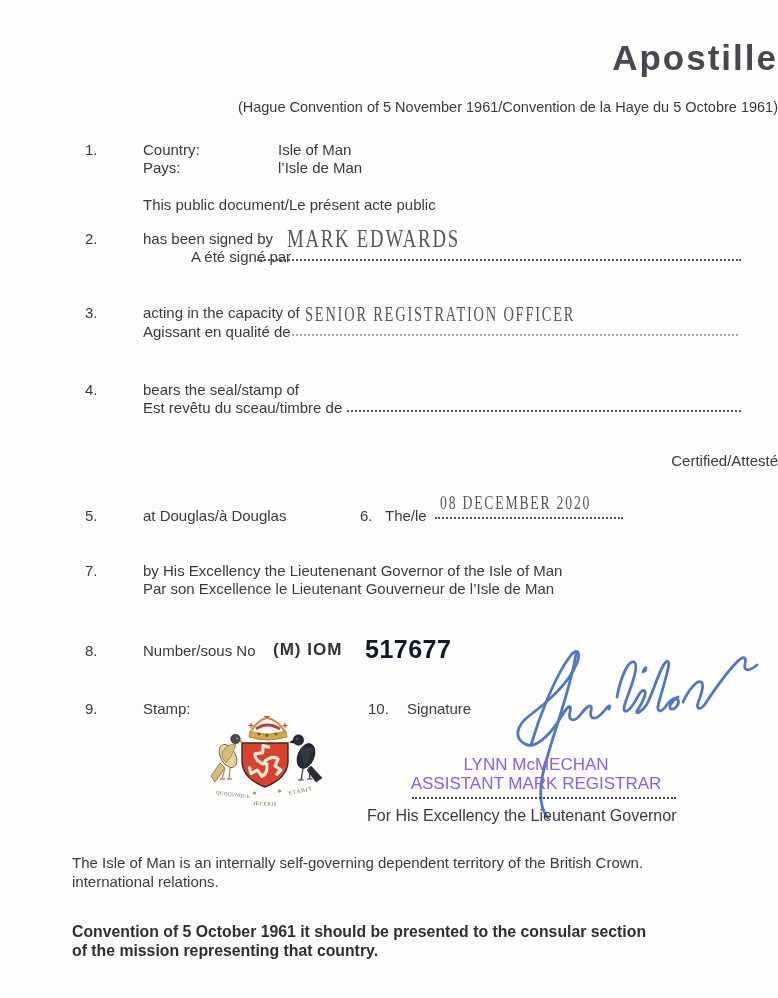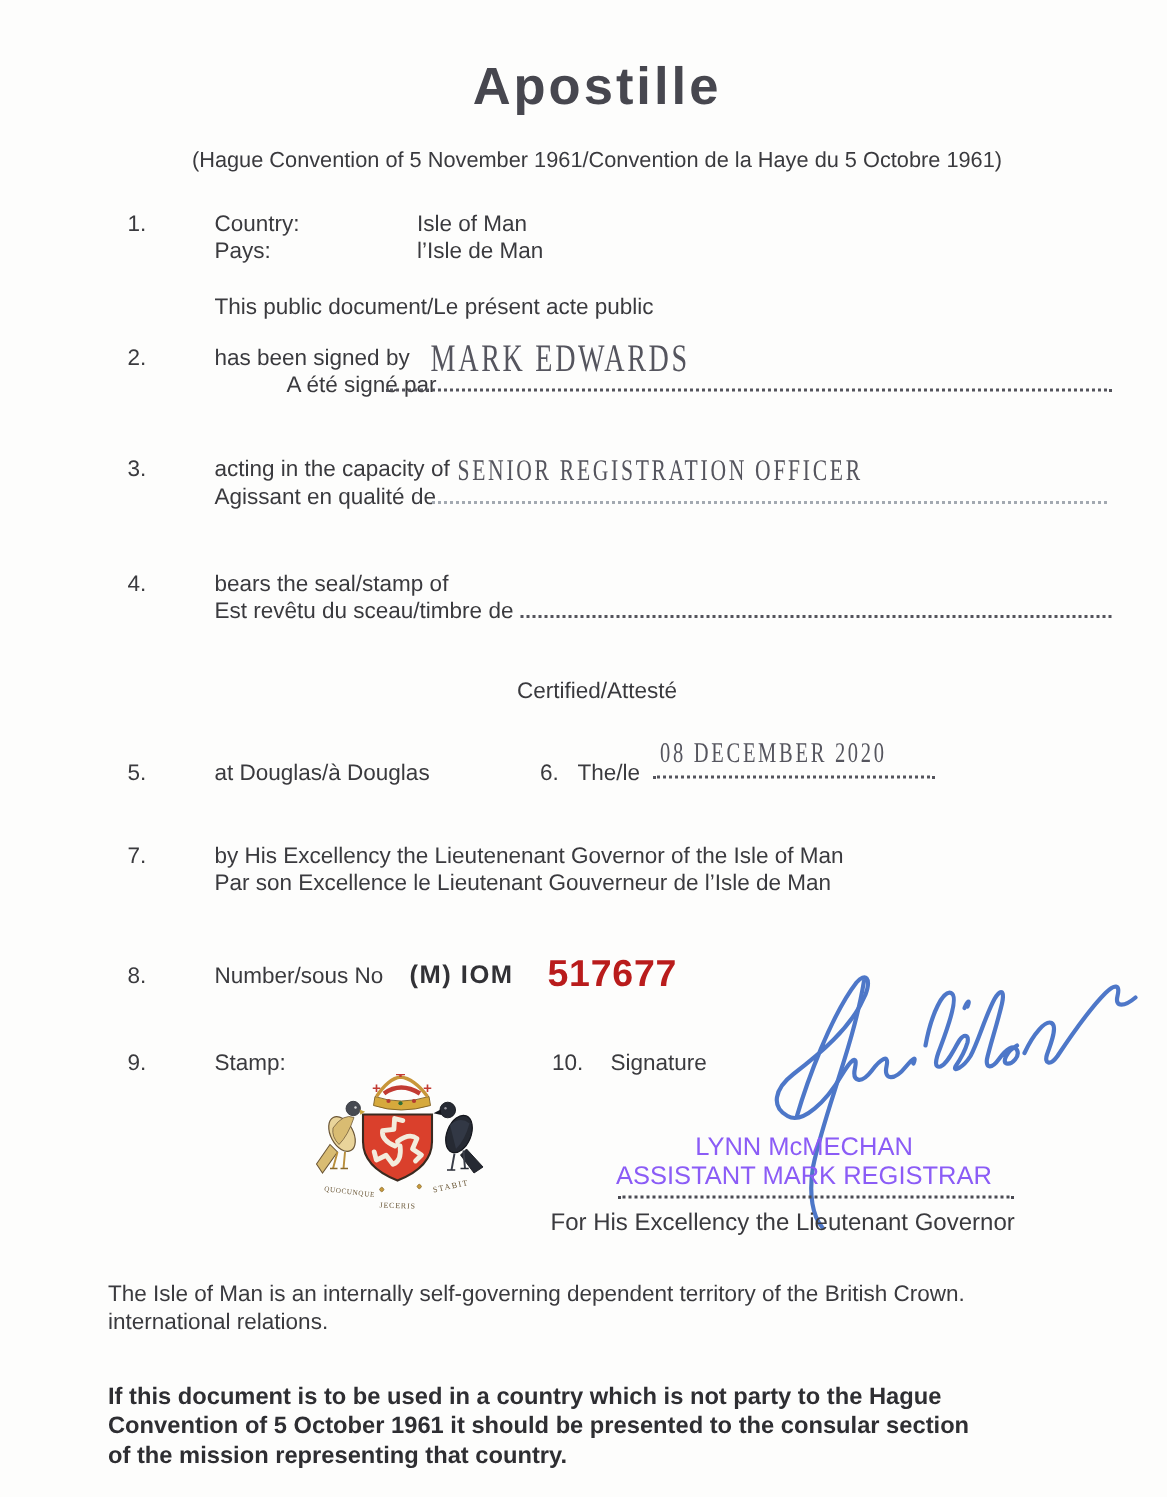--- a/index.html
+++ b/index.html
@@ -4,21 +4,21 @@
 <style>
   html,body{margin:0;padding:0;background:#9a9a9a;}
   .page{
     position:relative;width:778px;height:998px;margin:0 auto;
     background:#fdfdfc;overflow:hidden;
     font-family:"Liberation Sans",sans-serif;color:#3a3a3e;
   }
   .abs{position:absolute;}
   .t15{font-size:15px;line-height:18.5px;white-space:nowrap;}
   .num{position:absolute;left:85px;font-size:15px;}
-  .center{left:0;width:778px;text-align:center;text-indent:18px;white-space:nowrap;}
+  .center{left:0;width:778px;text-align:right;text-indent:18px;white-space:nowrap;}
   .title{font-size:35px;font-weight:bold;letter-spacing:2px;color:#47474f;}
   .subtitle{font-size:14.5px;}
   .stamped{
     font-family:"Liberation Serif","DejaVu Serif",serif;
     color:#55555e;transform-origin:left top;transform:scaleX(0.72);
     white-space:nowrap;letter-spacing:2.5px;
   }
   .dotted{position:absolute;height:0;border-bottom:2px dotted #54545c;}
   .dotted.light{border-bottom:2px dotted #a3a9b1;}
   .name-block{left:376px;width:320px;text-align:center;font-size:17px;line-height:19px;white-space:nowrap;color:#8b5cf6;}
@@ -68,21 +68,21 @@
   <div class="abs stamped" style="left:440px;top:492px;font-size:19px;">08 DECEMBER 2020</div>
   <div class="dotted" style="left:435px;top:517px;width:188px;"></div>
 
   <div class="num" style="top:562px;">7.</div>
   <div class="abs t15" style="left:143px;top:562px;">by His Excellency the Lieutenenant Governor of the Isle of Man</div>
   <div class="abs t15" style="left:143px;top:580px;">Par son Excellence le Lieutenant Gouverneur de l’Isle de Man</div>
 
   <div class="num" style="top:642px;">8.</div>
   <div class="abs t15" style="left:143px;top:642px;">Number/sous No</div>
   <div class="abs" style="left:273px;top:640px;font-size:17px;font-weight:bold;letter-spacing:1px;color:#323236;">(M) IOM</div>
-  <div class="abs" style="left:365px;top:635px;font-size:25px;font-weight:bold;letter-spacing:0.5px;color:#b91c1c;">517677</div>
+  <div class="abs" style="left:365px;top:635px;font-size:25px;font-weight:bold;letter-spacing:0.5px;color:#0f172a;">517677</div>
 
   <div class="num" style="top:700px;">9.</div>
   <div class="abs t15" style="left:143px;top:700px;">Stamp:</div>
   <div class="abs t15" style="left:368px;top:700px;">10.</div>
   <div class="abs t15" style="left:407px;top:700px;">Signature</div>
 
   <svg class="abs" style="left:203px;top:716px;" width="132" height="98" viewBox="0 0 132 98">
 
     <g>
       <path d="M 46,21 Q 64,27 84,21 L 83,15 Q 64,21 47,15 Z" fill="#d6a93c" stroke="#7a5c20" stroke-width="0.6"></path>
@@ -156,18 +156,17 @@
   <div class="abs name-block" style="top:755px;">LYNN McMECHAN</div>
   <div class="abs name-block" style="top:774px;">ASSISTANT MARK REGISTRAR</div>
   <div class="dotted" style="left:412px;top:797px;width:264px;border-bottom-color:#4a4a52;"></div>
   <div class="abs" style="left:367px;top:807px;font-size:16px;white-space:nowrap;">For His Excellency the Lieutenant Governor</div>
 
   <div class="abs footer1" style="left:72px;top:853px;">
     <div>The Isle of Man is an internally self-governing dependent territory of the British Crown.</div>
     <div>international relations.</div>
   </div>
   <div class="abs footer2" style="left:72px;top:922px;">
-    <div>If this document is to be used in a country which is not party to the Hague</div>
     <div>Convention of 5 October 1961 it should be presented to the consular section</div>
     <div>of the mission representing that country.</div>
   </div>
 
 </div>
 
 </body></html>

